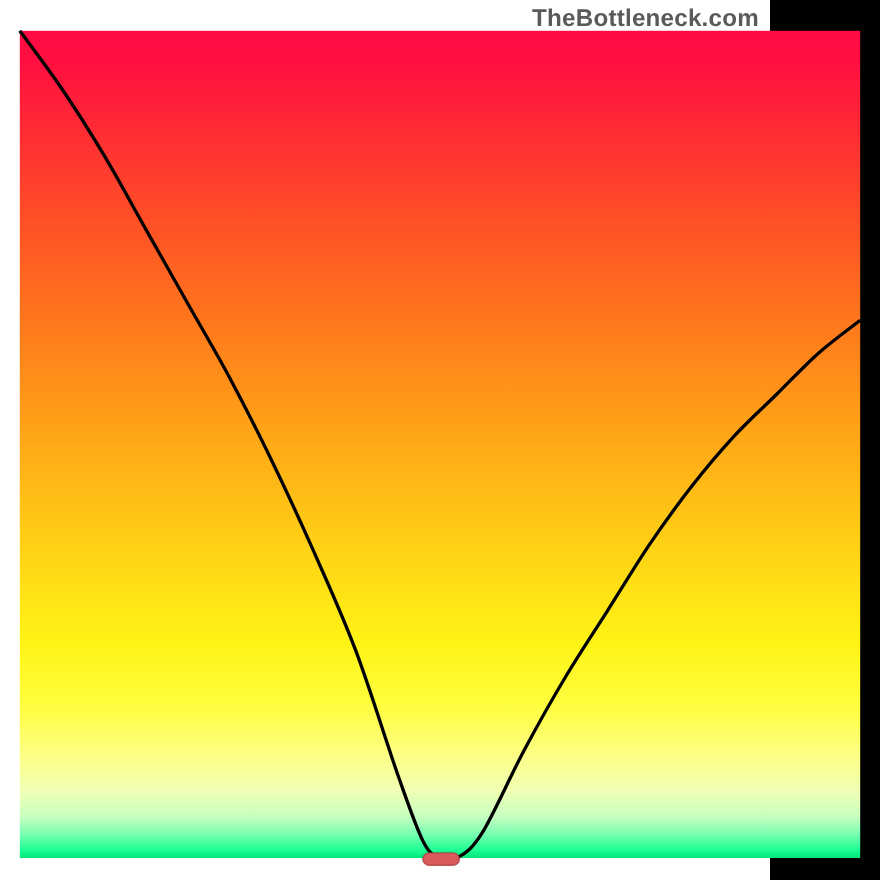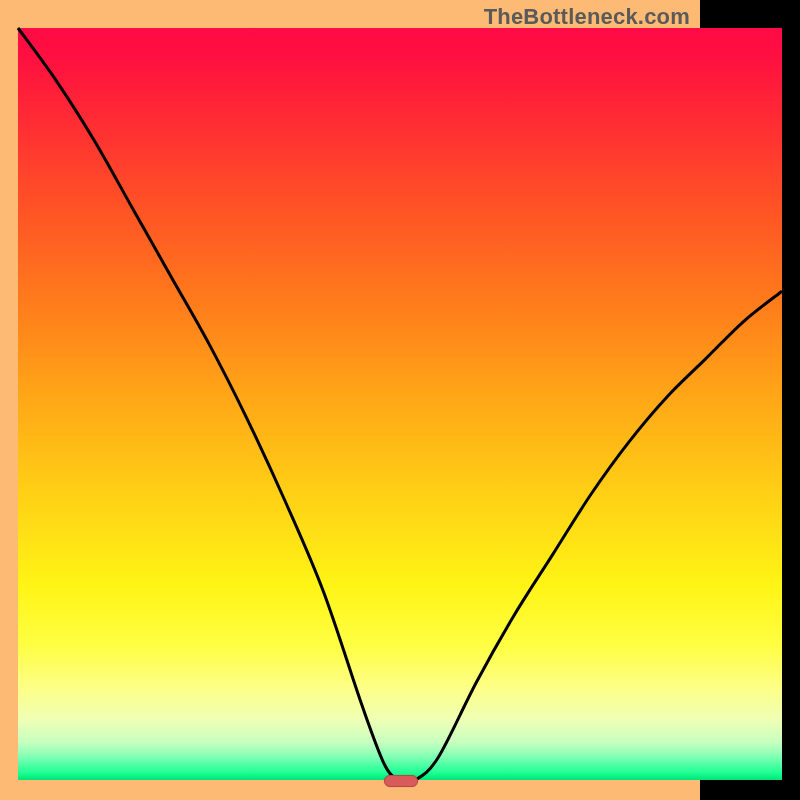--- a/index.html
+++ b/index.html
@@ -8,21 +8,21 @@
     width: 800px;
     height: 800px;
     background: #000;
     font-family: Arial, Helvetica, sans-serif;
     overflow: hidden;
   }
   .stage {
     position: relative;
     width: 700px;
     height: 800px;
-    background: #fdba74;
+    background: #ffffff;
   }
   .watermark {
     position: absolute;
     top: 4px;
     right: 10px;
     color: #5a5a5a;
     font-size: 22px;
     font-weight: 600;
     letter-spacing: 0.2px;
     user-select: none;

